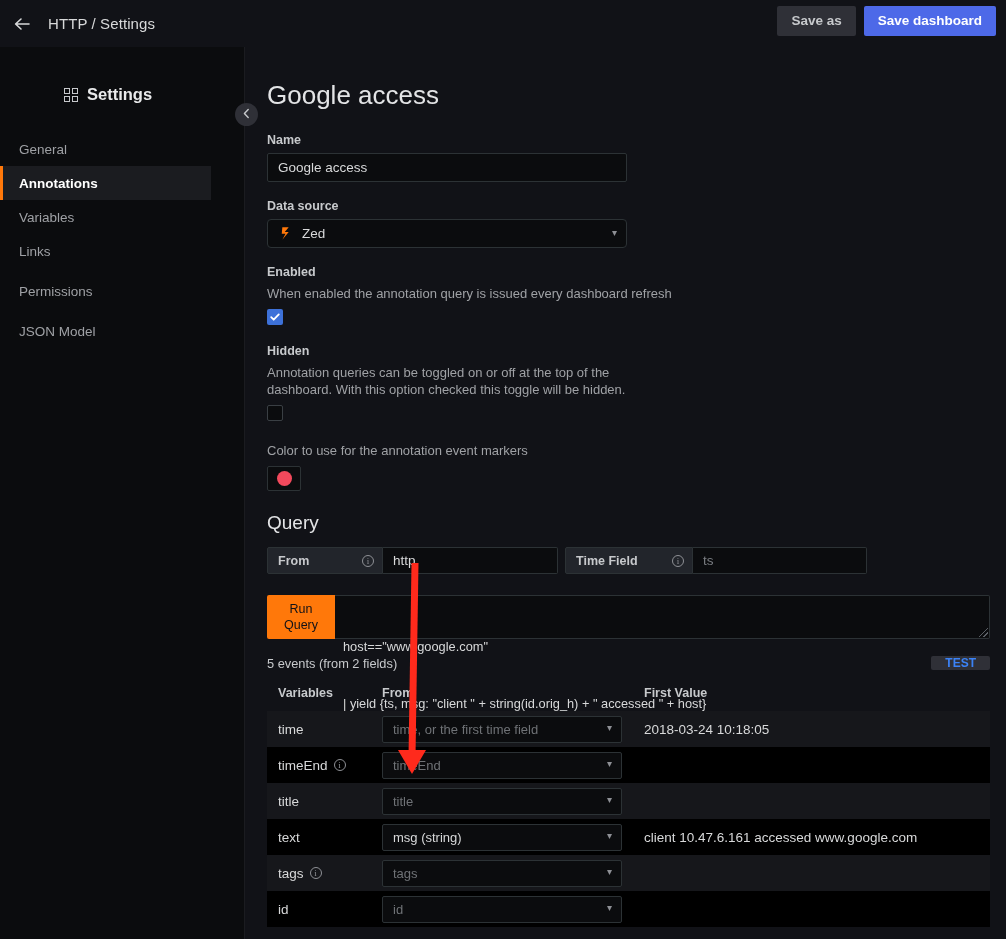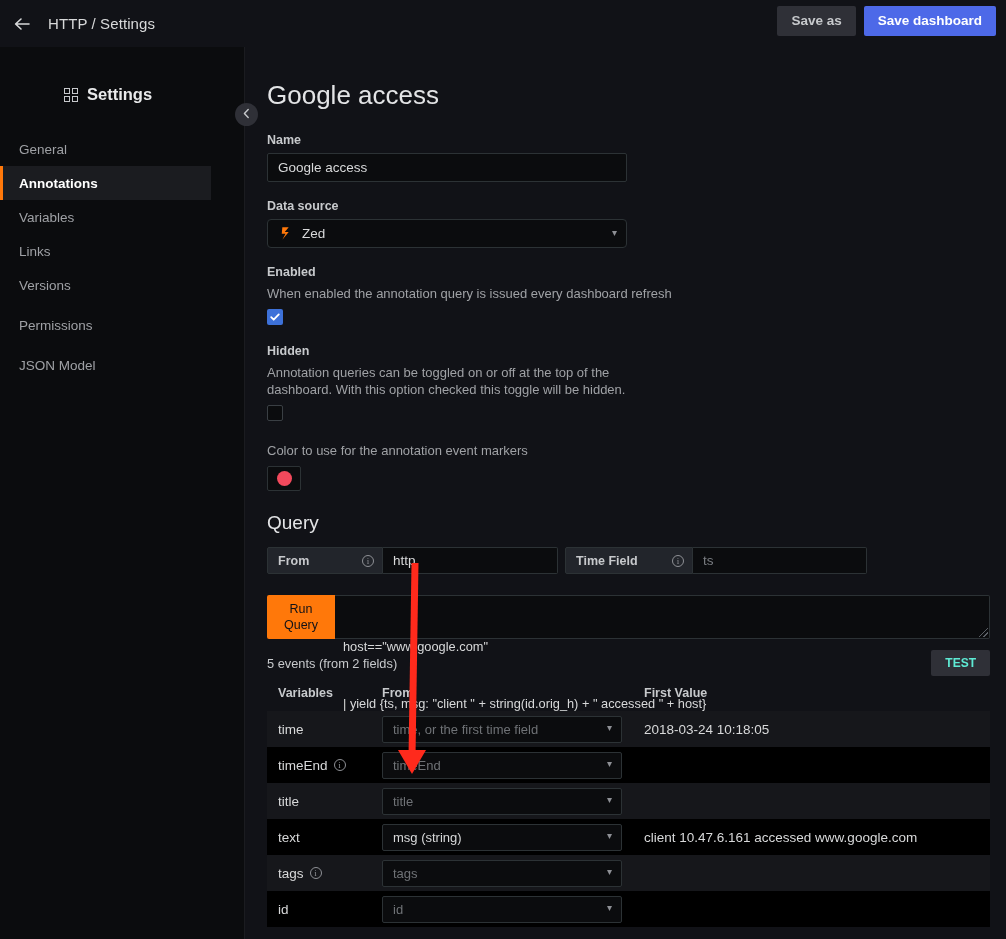--- a/index.html
+++ b/index.html
@@ -172,22 +172,22 @@
                 linear-gradient(135deg, transparent 70%, #5a5f65 70%, #5a5f65 80%, transparent 80%);
     cursor: nwse-resize;
   }
 
   .events-line {
     display: flex; align-items: center; justify-content: space-between;
     margin-top: 11px; height: 26px;
   }
   .events-text { font-size: 12.8px; color: #c7c9cc; }
   .btn-test {
-    background: #2f3037; color: #5eead4; border: none; border-radius: 2px;
-    font-size: 12px; font-weight: bold; padding: 0 14px; height: 26px;
+    background: #2f3037; color: #3b82f6; border: none; border-radius: 2px;
+    font-size: 12px; font-weight: bold; padding: 0 14px; height: 14px;
     cursor: pointer; font-family: "Liberation Sans", sans-serif;
   }
 
   
   table.mapping { width: 100%; border-collapse: collapse; margin-top: 10px; }
   table.mapping th {
     text-align: left; font-size: 12.5px; font-weight: bold; color: #c7c9cc;
     padding: 0 0 11px 11px; height: 24px;
   }
   table.mapping td { padding: 0 0 0 11px; height: 36px; vertical-align: middle; }
@@ -244,23 +244,20 @@
           <span>General</span>
         </div>
       <div class="nav-item active">
           <span>Annotations</span>
         </div>
       <div class="nav-item">
           <span>Variables</span>
         </div>
       <div class="nav-item">
           <span>Links</span>
-        </div>
-      <div class="nav-item">
-          <span>Versions</span>
         </div>
       <div class="nav-gap"></div>
       <div class="nav-item">
           <span>Permissions</span>
         </div>
       <div class="nav-gap"></div>
       <div class="nav-item">
           <span>JSON Model</span>
         </div>
     </div>

